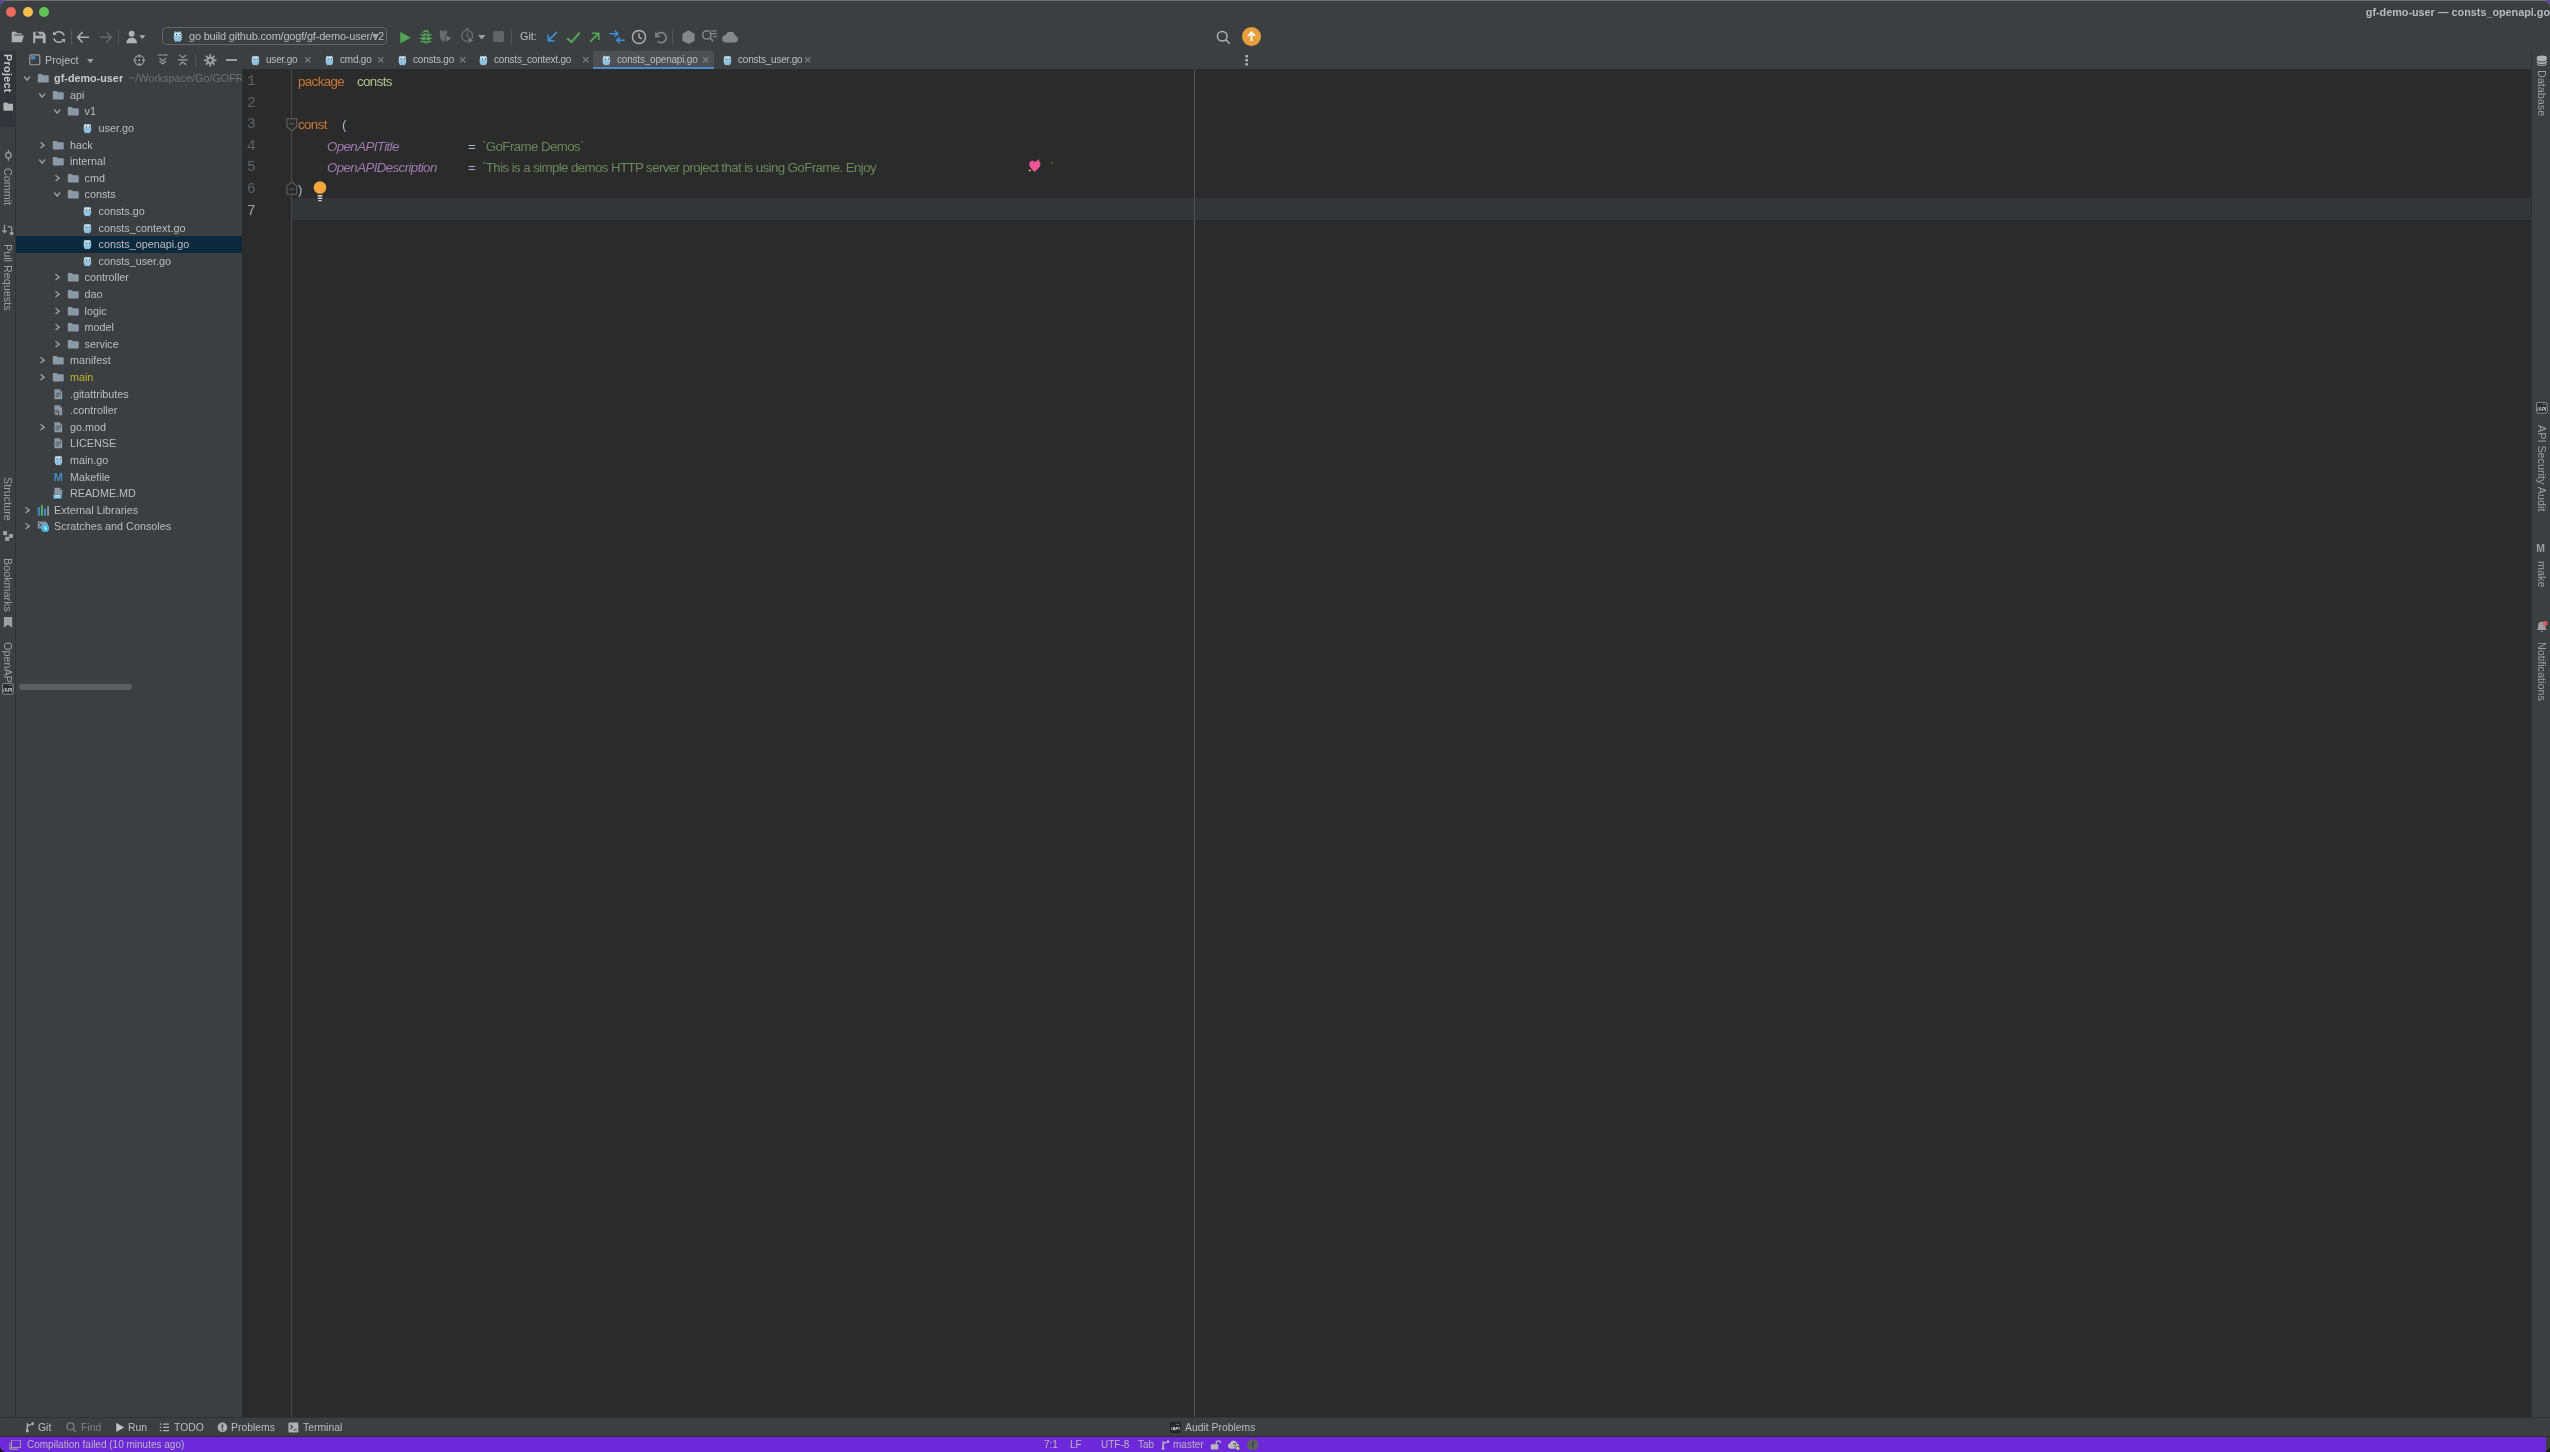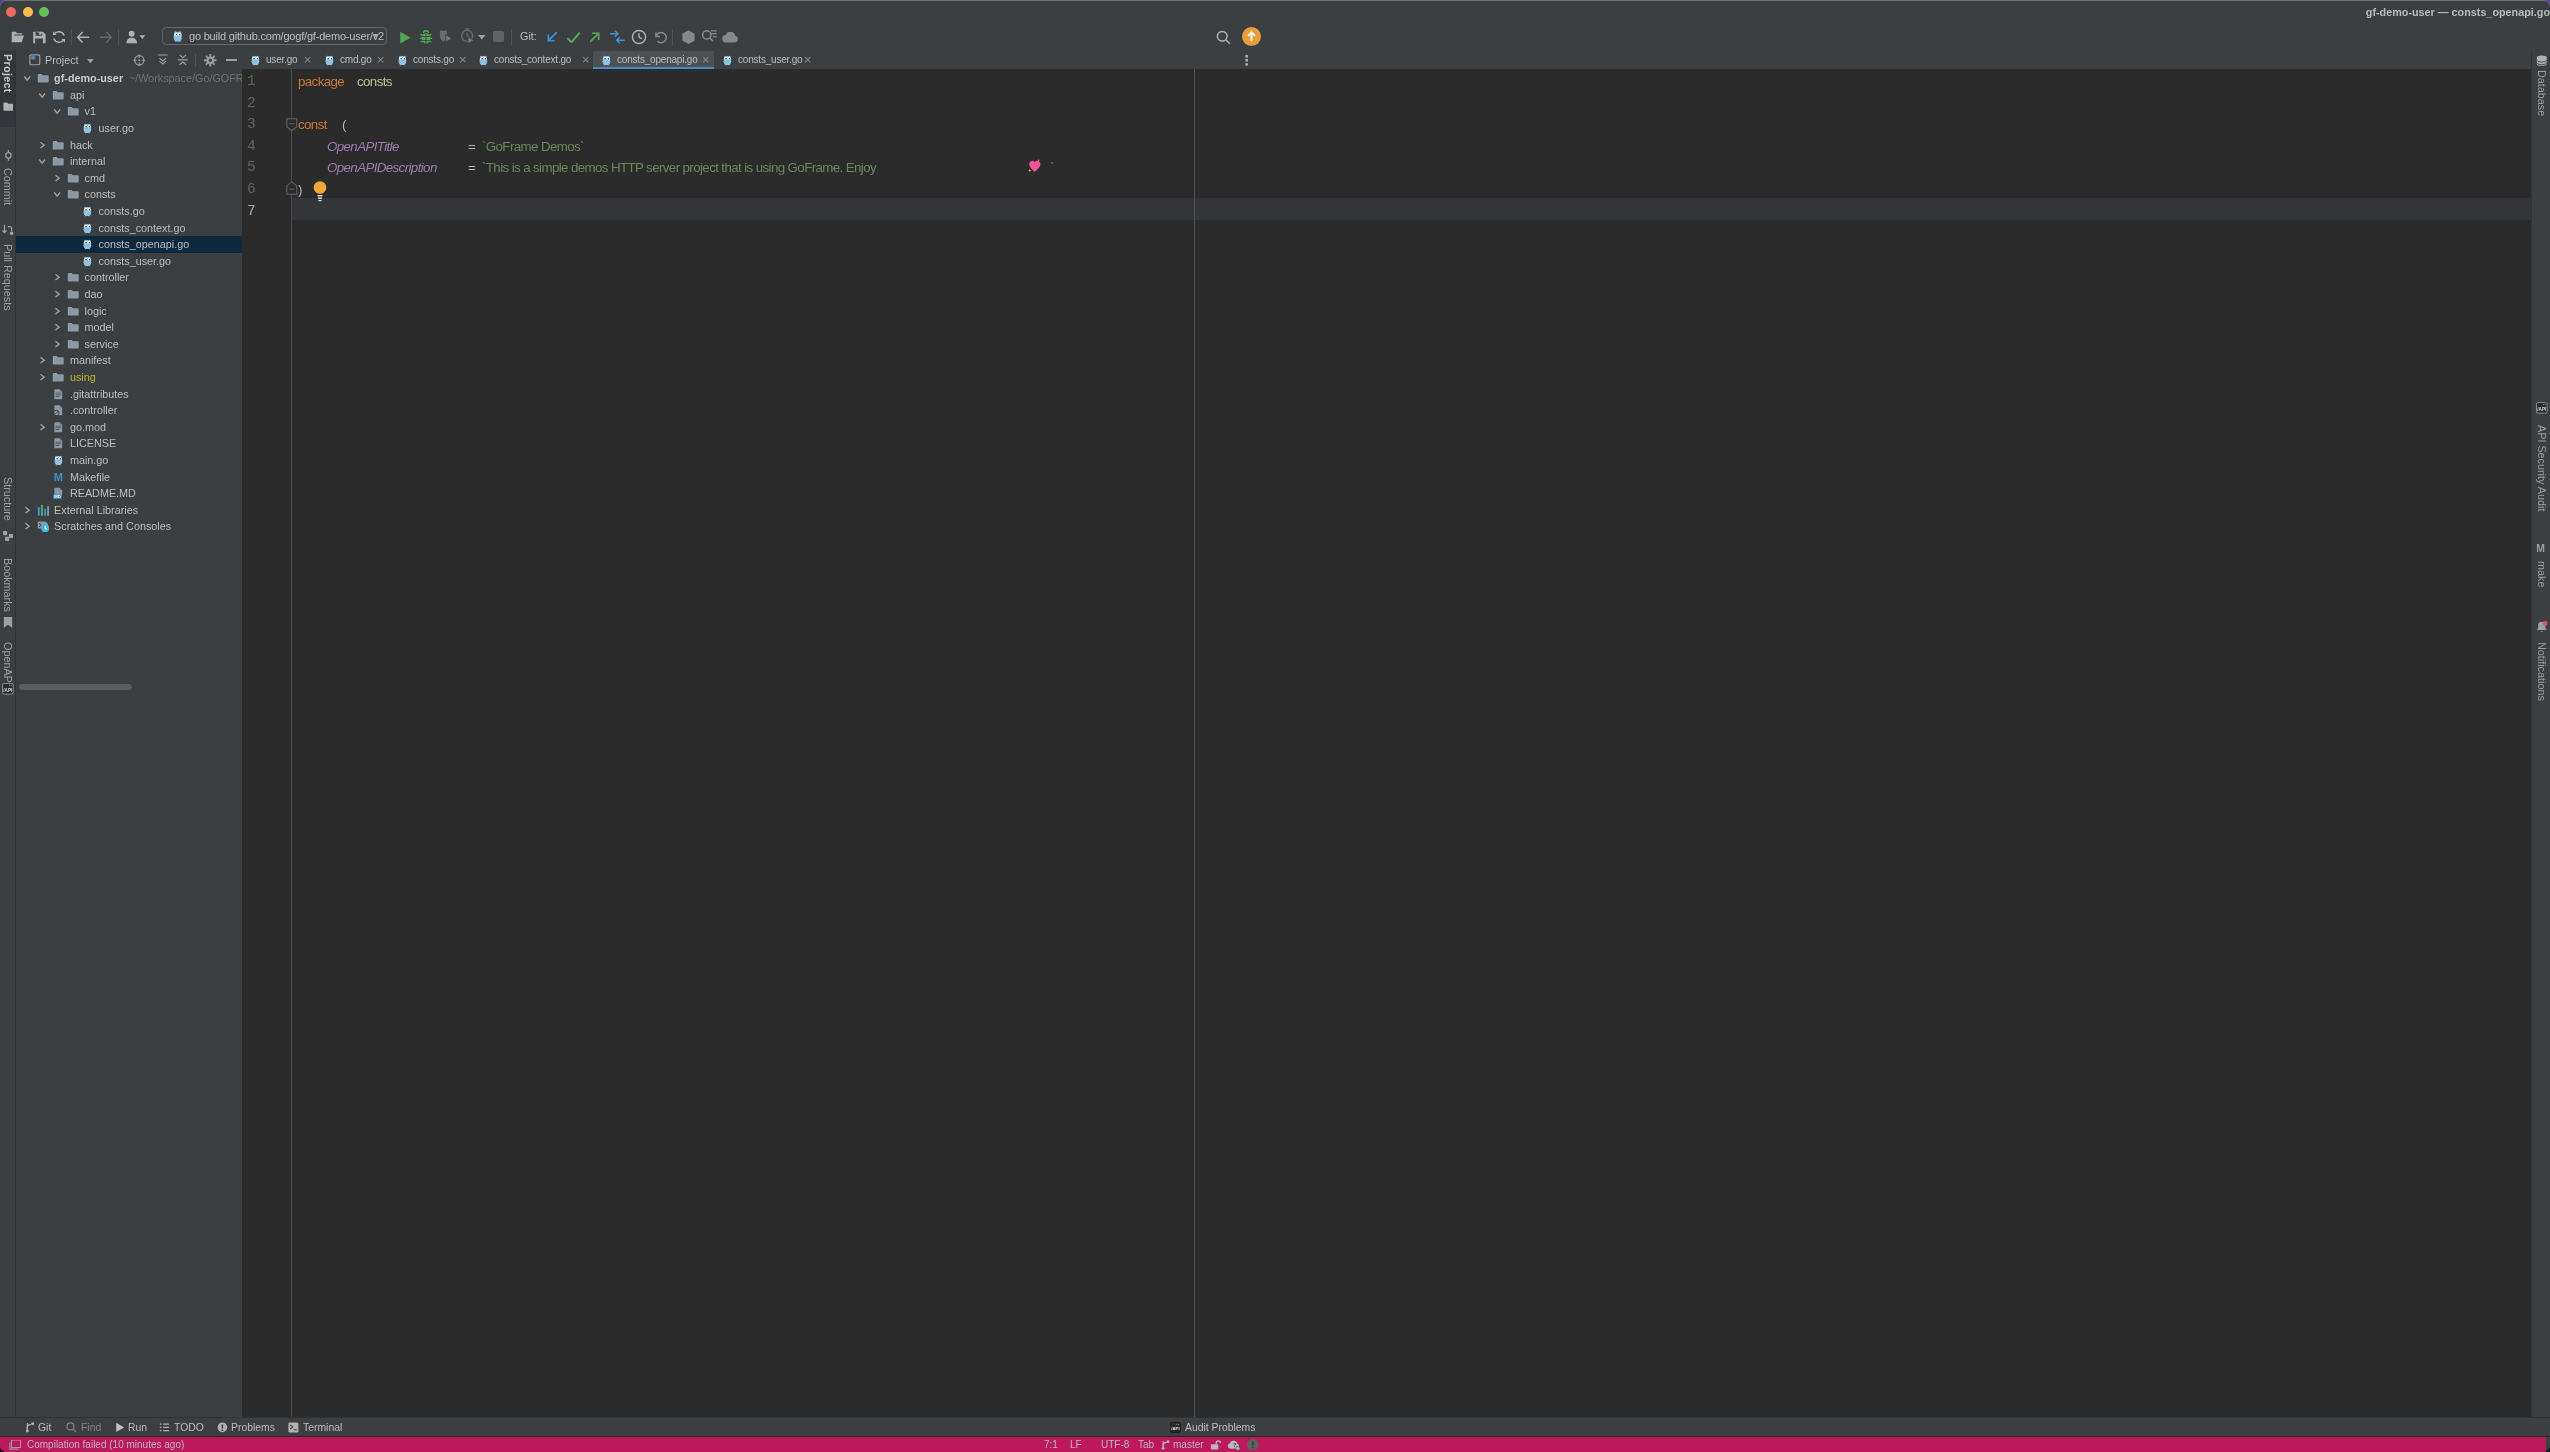--- a/index.html
+++ b/index.html
@@ -27,21 +27,21 @@
 .tab.sel{background:#4c5053}
 .tab .ul{position:absolute;left:0;right:0;bottom:0;height:2.5px;background:#4a88c7}
 .tname{position:absolute;left:24px;top:0;letter-spacing:-0.2px;white-space:nowrap}
 #editor{position:absolute;left:242px;top:69px;right:19px;bottom:35px;background:#2b2b2b;overflow:hidden}
 
 .ln{position:absolute;width:18px;text-align:right;color:#606366;font-family:"Liberation Mono",monospace;font-size:14.5px;line-height:21.6px}
 .cd{position:absolute;font-family:Liberation Sans, sans-serif;font-size:13.3px;line-height:21.6px;white-space:pre;letter-spacing:-0.6px}
 
 #bbar{position:absolute;left:0;right:0;bottom:15px;height:20px;background:#3c3f41;border-top:0.8px solid #2f3133;border-bottom:0.8px solid #2a2a2b;color:#bbbdbf;font-size:10.4px}
 .bitem{position:absolute;top:0;height:18px;line-height:19px}
-#sbar{position:absolute;left:0;right:4px;bottom:0;height:15px;background:#be185d;color:#b7b9bb;font-size:10px;line-height:15px}
+#sbar{position:absolute;left:0;right:4px;bottom:0;height:15px;background:#6d28d9;color:#b7b9bb;font-size:10px;line-height:15px}
 .tree-row{position:absolute;left:0;width:227px;height:16.6px;display:flex;align-items:center;color:#bcbec0;font-size:10.8px;white-space:nowrap;overflow:hidden}
 .chv{width:14px;flex:0 0 14px;display:flex;align-items:center;justify-content:flex-start}
 .icn{width:12.5px;height:12.5px;flex:0 0 12.5px;margin-right:5px;position:relative}
 .pl0{padding-left:6.6px}.pl1{padding-left:22.4px}.pl2{padding-left:37px}.pl3{padding-left:51px}
 </style></head>
 <body>
 <div id="win">
 
 <svg width="0" height="0" style="position:absolute">
       <defs>
@@ -528,21 +528,21 @@
           <span class="chv">
             <svg width="8.3" height="8.3" viewBox="0 0 10 10">
               <use href="#chevR"></use>
             </svg>
           </span>
           <span class="icn">
             <svg width="12.5" height="12.5" viewBox="0 0 16 16">
               <use href="#folder"></use>
             </svg>
           </span>
-          <span style="color:#bbb529">using</span>
+          <span style="color:#bbb529">main</span>
         </div>
 <div class="tree-row pl1" style="top:335px">
           <span class="chv"></span>
           <span class="icn">
             <svg width="12.5" height="12.5" viewBox="0 0 16 16">
               <use href="#file"></use>
             </svg>
           </span>
           <span>.gitattributes</span>
         </div>

